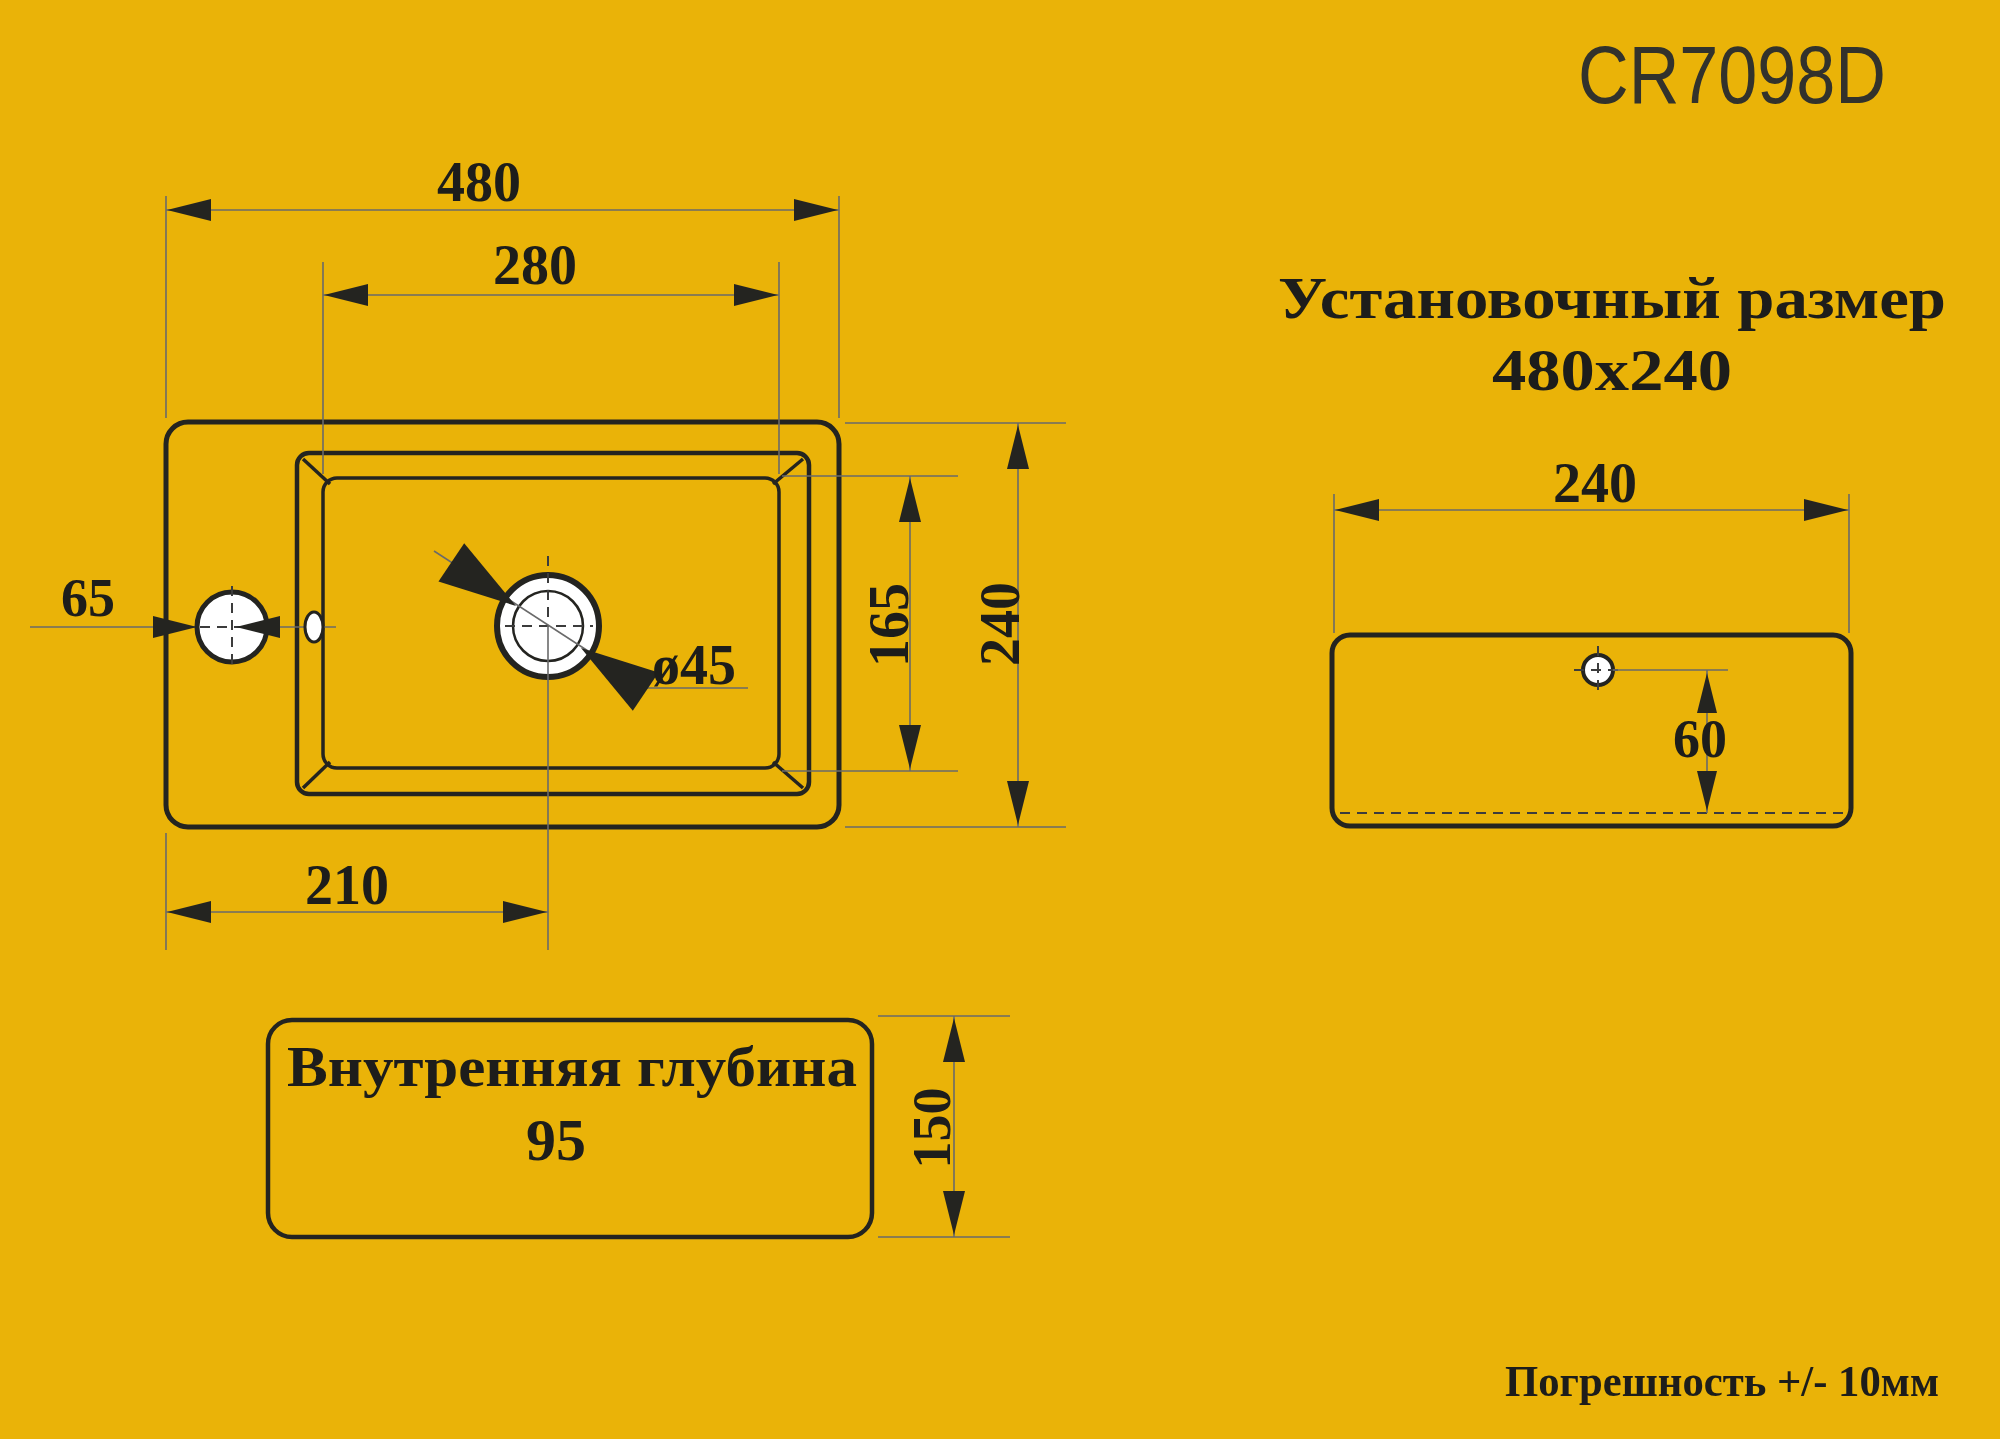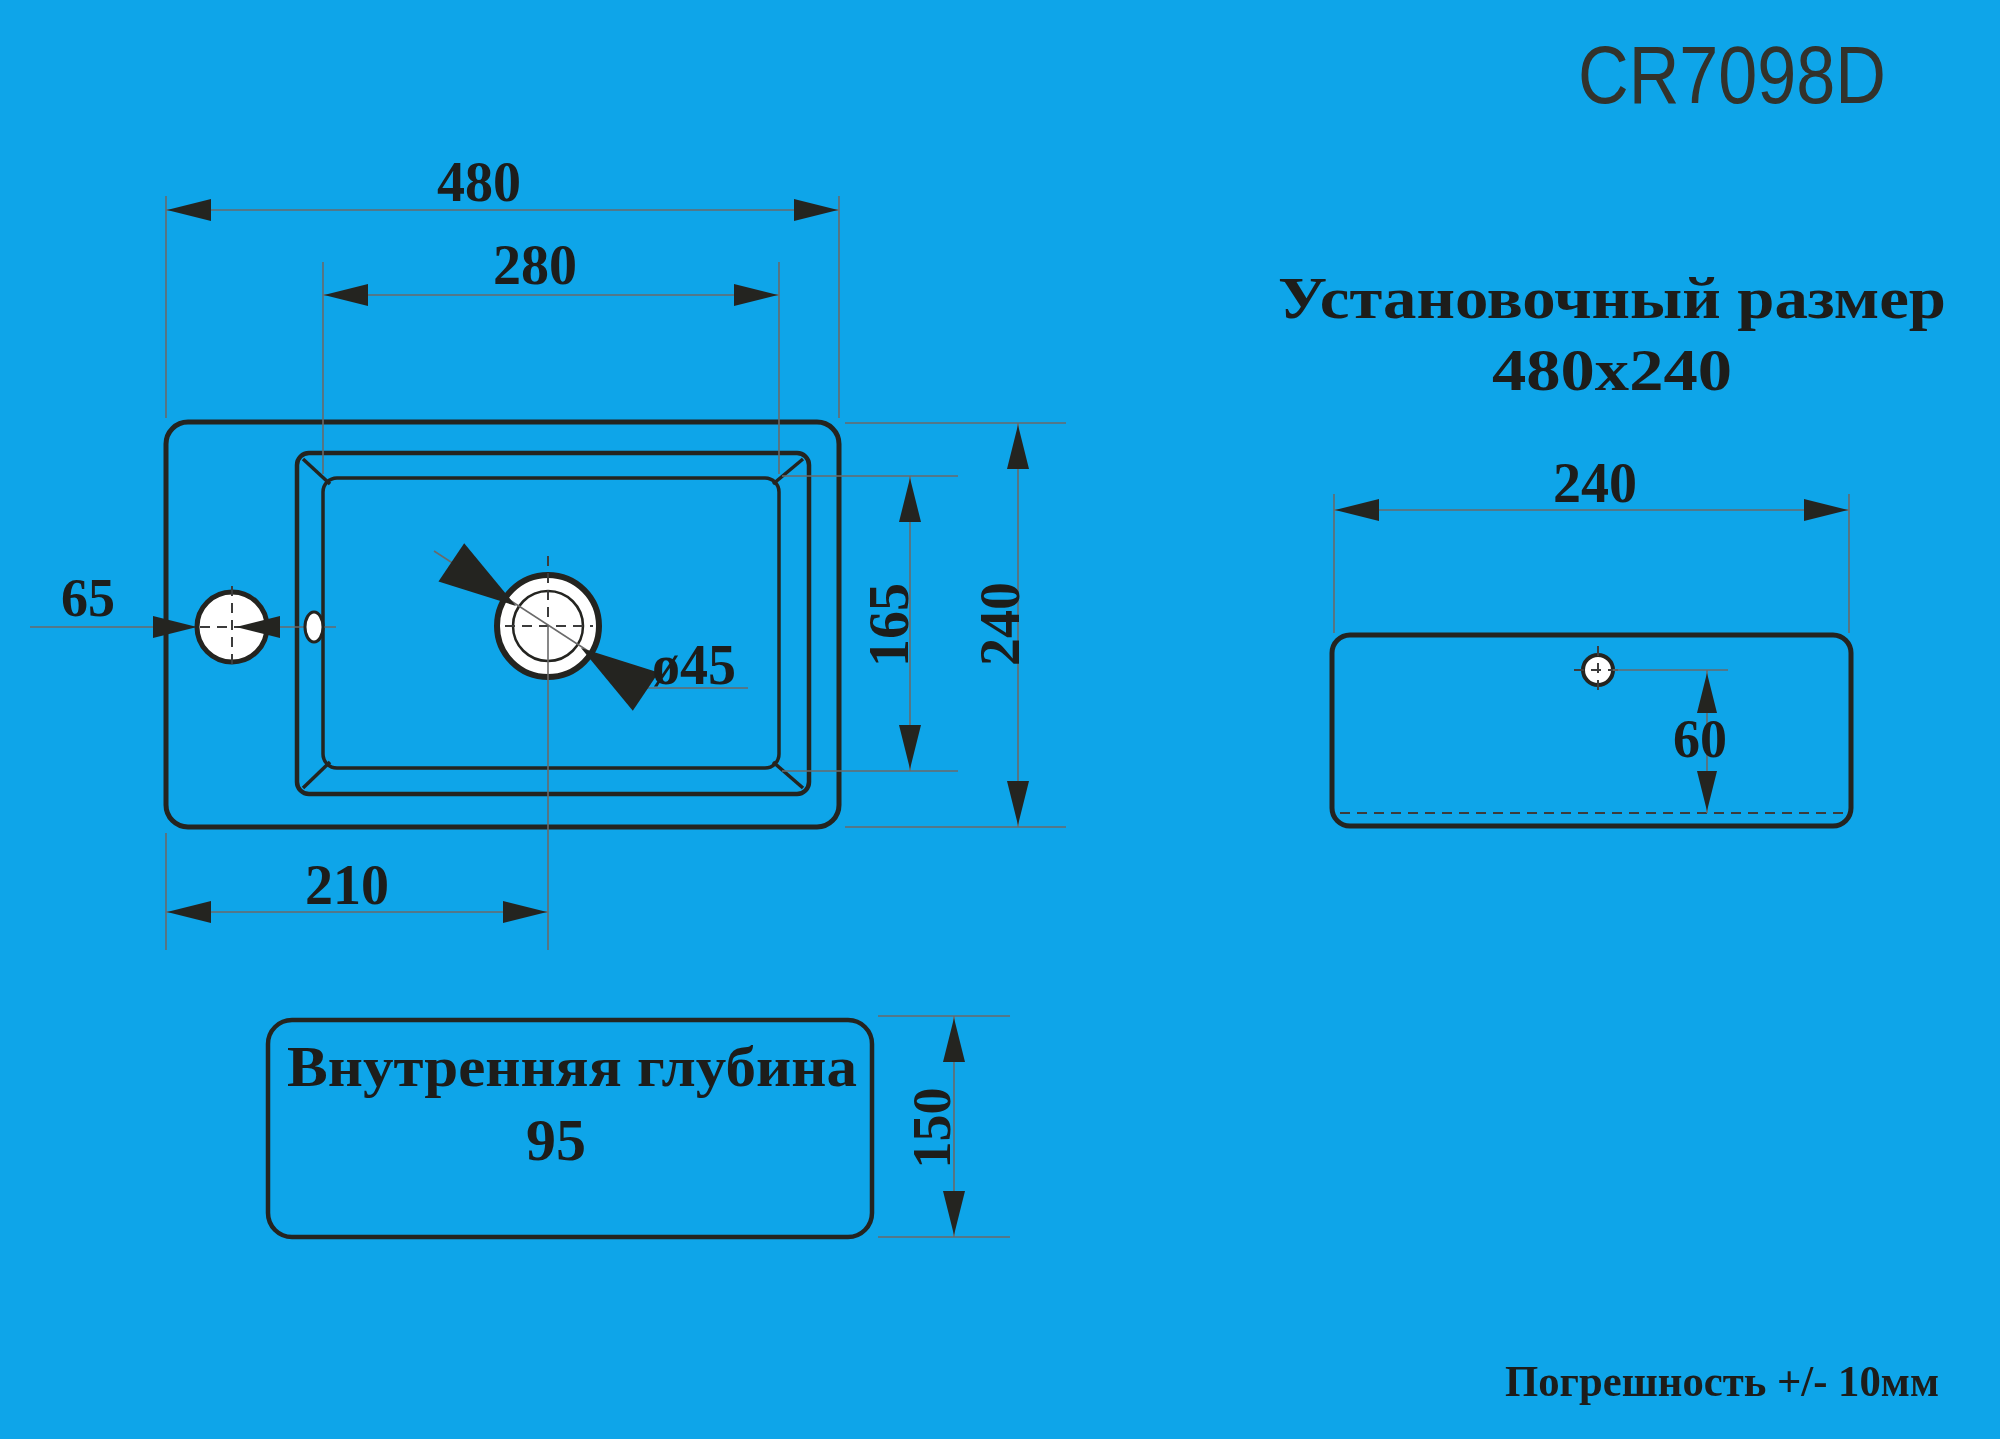--- a/index.html
+++ b/index.html
@@ -7,21 +7,21 @@
     padding: 0;
     background: #ffffff;
     width: 2000px;
     height: 1439px;
     overflow: hidden;
   }
   #stage {
     position: relative;
     width: 2000px;
     height: 1439px;
-    background: #0ea5e9;
+    background: #eab308;
   }
   svg { display: block; }
   .dim-text {
     font-family: "Liberation Serif", "DejaVu Serif", serif;
     font-weight: bold;
     fill: #1d1d1b;
   }
   .heading-text {
     font-family: "Liberation Serif", "DejaVu Serif", serif;
     font-weight: bold;

